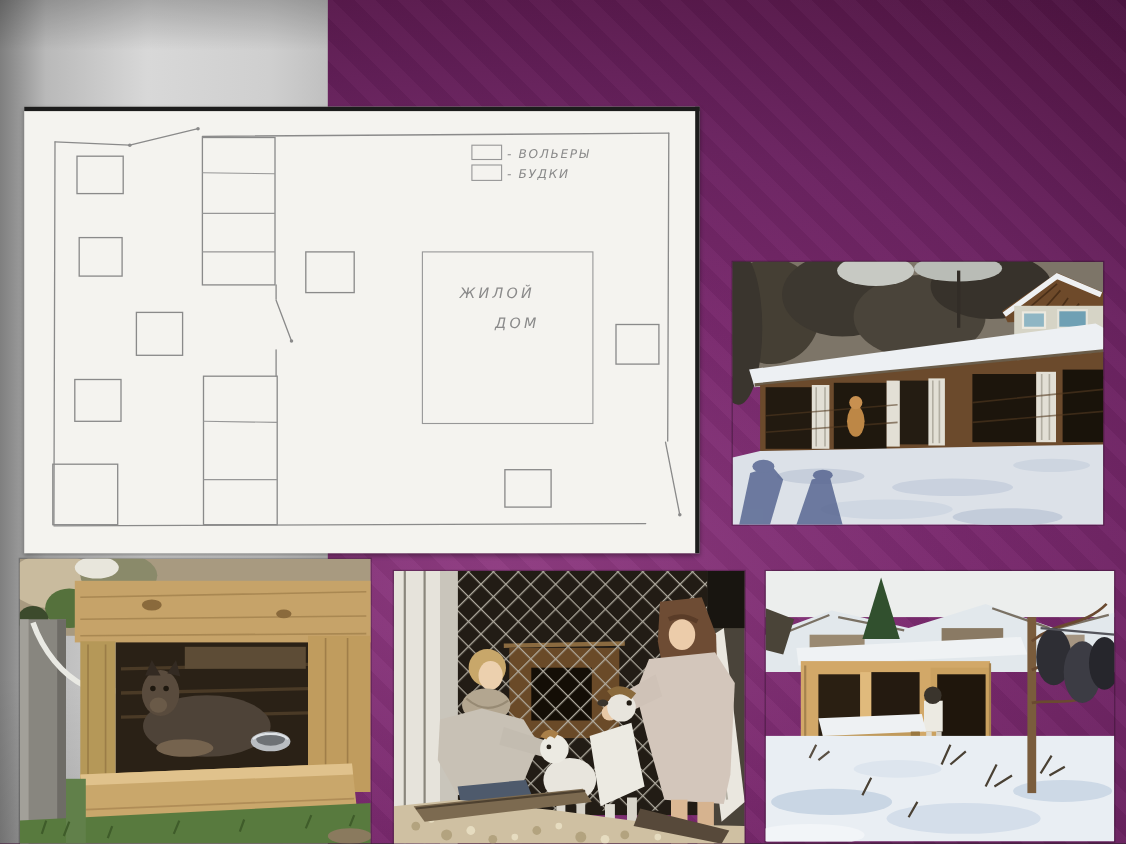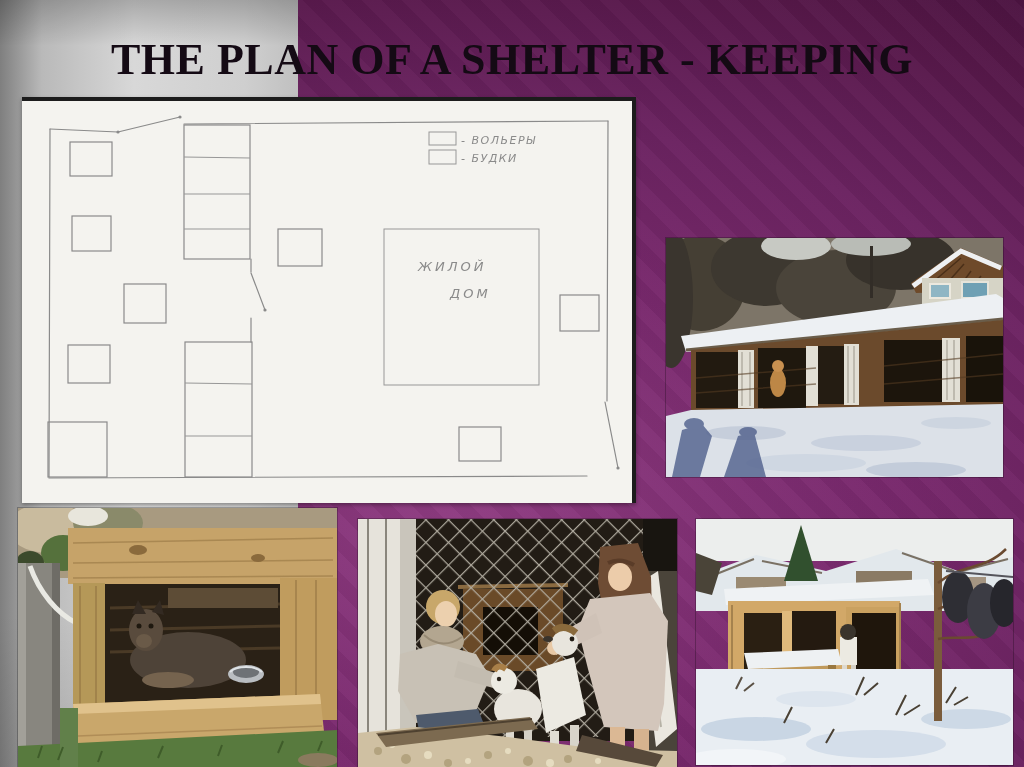--- a/index.html
+++ b/index.html
@@ -25,21 +25,20 @@
   .pencil-thin{stroke:#979797;stroke-width:1;fill:none;}
   .hand{fill:#8a8a8a;font-family:"DejaVu Sans",sans-serif;font-style:italic;}
 </style>
 </head>
 <body>
 
 <div class="slide">
 
   <div class="gray-panel"></div>
 
-  <div class="title">THE PLAN OF A SHELTER - KEEPING</div>
 
   <div class="paper">
     <svg viewBox="0 0 610 402">
       <defs>
         <pattern id="hd" width="9" height="9" patternUnits="userSpaceOnUse">
           <path d="M-1,-1 L10,10" stroke="#9a9a9a" stroke-width="1" fill="none"></path>
         </pattern>
         <pattern id="xh" width="8" height="8" patternUnits="userSpaceOnUse">
           <path d="M-1,-1 L9,9 M9,-1 L-1,9" stroke="#9a9a9a" stroke-width="1" fill="none"></path>
         </pattern>

